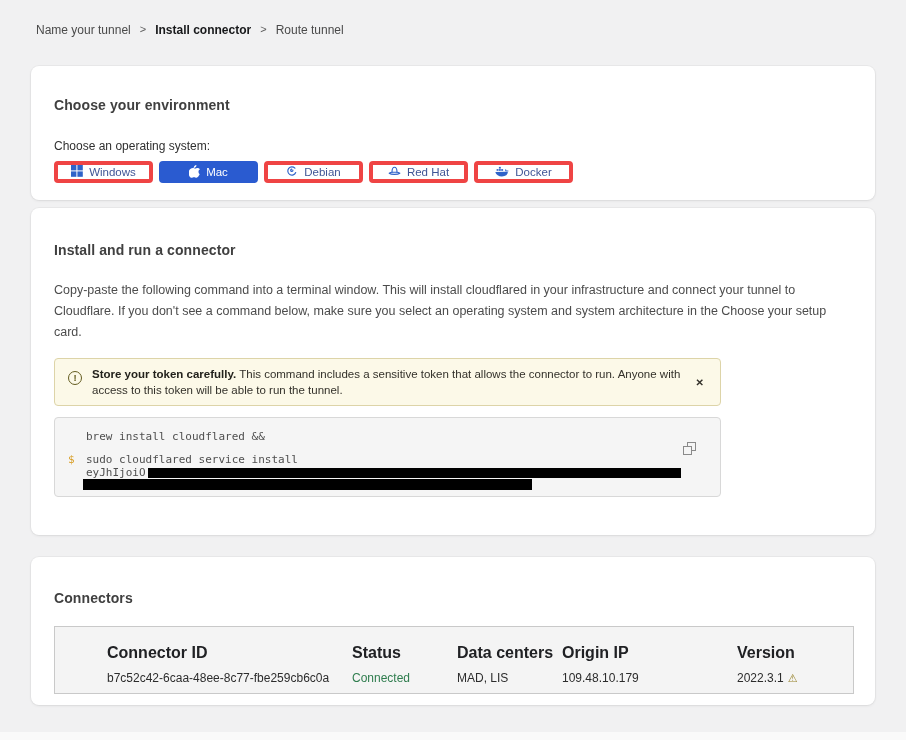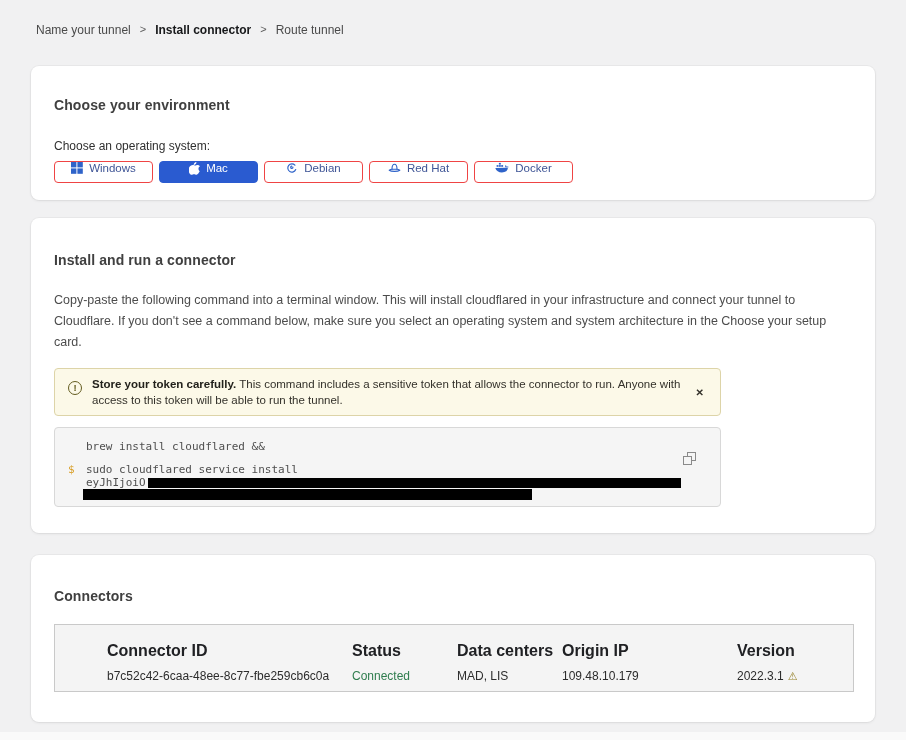--- a/index.html
+++ b/index.html
@@ -29,28 +29,28 @@
     box-shadow:0 0 0 1px rgba(0,0,0,0.03), 0 1px 3px rgba(0,0,0,0.07);
     padding:0 23px;
   }
   .card h2 { font-size:14px; font-weight:bold; color:#404040; letter-spacing:.1px; }
 
   .card-env { margin-top:29px; height:134px; }
   .card-env h2 { padding-top:31px; }
   .os-label { margin-top:26px; font-size:12px; color:#303030; }
   .os-row { margin-top:8px; display:flex; gap:6px; }
   .os-btn {
-    width:99px; height:22px; display:flex; justify-content:center; gap:6px;
-    background:#ffffff; border:1px solid #ef4444; border-radius:4px;
+    width:99px; height:22px; display:flex; align-items:center; justify-content:center; gap:6px;
+    background:#ffffff; border:4px solid #ef4444; border-radius:4px;
     font-size:11.5px; color:#3f5596; font-family:"Liberation Sans",sans-serif; cursor:pointer;
   }
   .os-btn.selected { background:#2a5bd0; border-color:#2a5bd0; color:#ffffff; }
   .os-btn svg { flex:none; }
 
-  .card-install { margin-top:18px; padding-bottom:26px; }
+  .card-install { margin-top:8px; padding-bottom:38px; }
   .card-install h2 { padding-top:34px; }
   .install-desc {
     margin-top:22px; font-size:12.5px; line-height:21px; color:#4c4c4c; max-width:796px;
   }
 
   
   .warning-banner {
     margin-top:15px; width:667px; min-height:44px;
     background:#fcf9e8; border:1px solid #ddd4a8; border-radius:4px;
     display:flex; align-items:flex-start; padding:7px 12px 7px 13px; gap:10px;
@@ -85,21 +85,21 @@
   .bar2 { display:block; width:449px; height:11px; margin-left:-3px; margin-top:0px; }
   .copy-btn {
     position:absolute; right:21px; top:24px; width:16px; height:16px;
     background:none; border:none; cursor:pointer;
   }
   .copy-sq { position:absolute; width:9px; height:9px; border:1.2px solid #8a8a8a; background:#f5f5f5; }
   .copy-sq.back  { left:4px; top:0; }
   .copy-sq.front { left:0;   top:4px; }
 
   
-  .card-connectors { margin-top:22px; height:167px; }
+  .card-connectors { margin-top:22px; height:148px; }
   .card-connectors h2 { padding-top:33px; }
   .conn-table {
     margin-top:20px; width:800px; height:68px;
     background:#f4f4f4; border:1px solid #c9c9c9;
     padding:17px 0 0 52px;
   }
   .trow { display:flex; align-items:baseline; }
   .trow.head { font-size:16px; font-weight:bold; color:#202124; }
   .trow.data { margin-top:9px; font-size:12px; color:#2c2c2c; }
   .col-id { width:245px; } .col-status { width:105px; }

